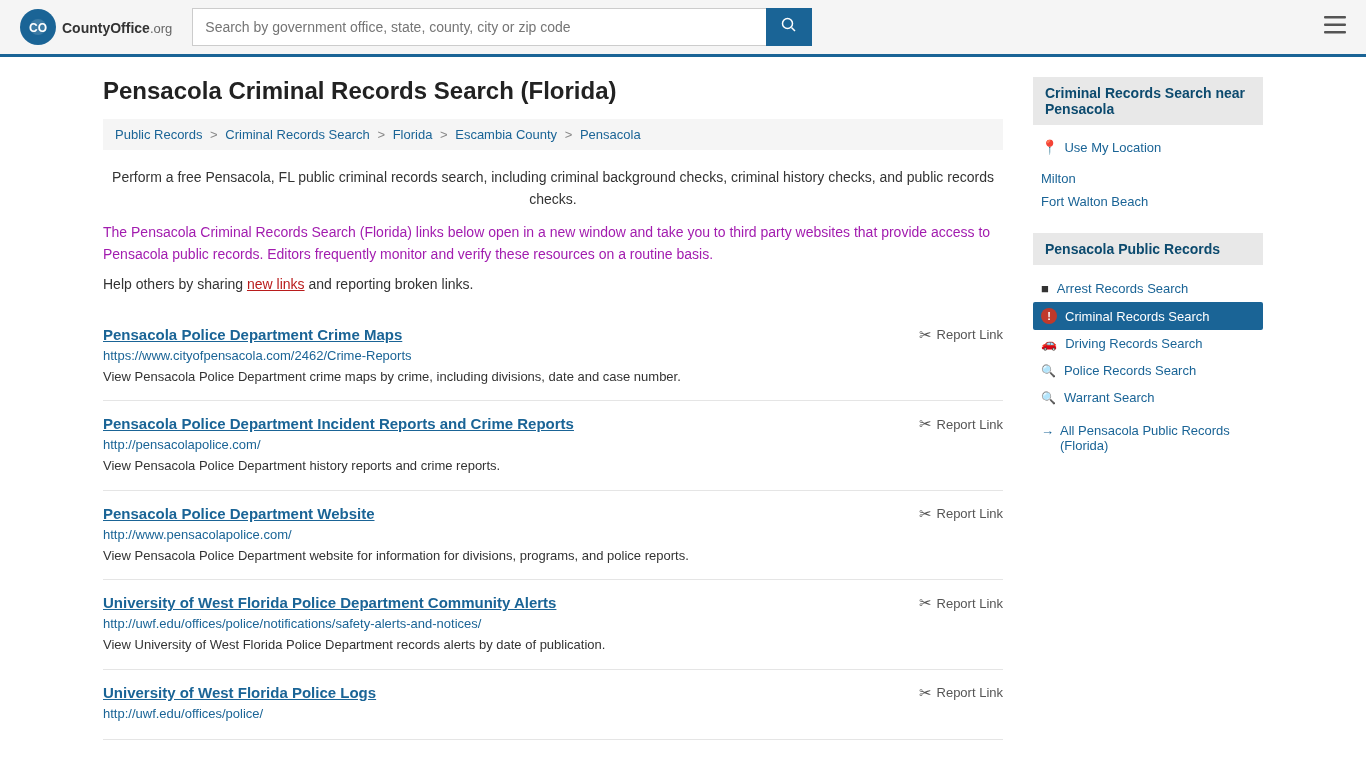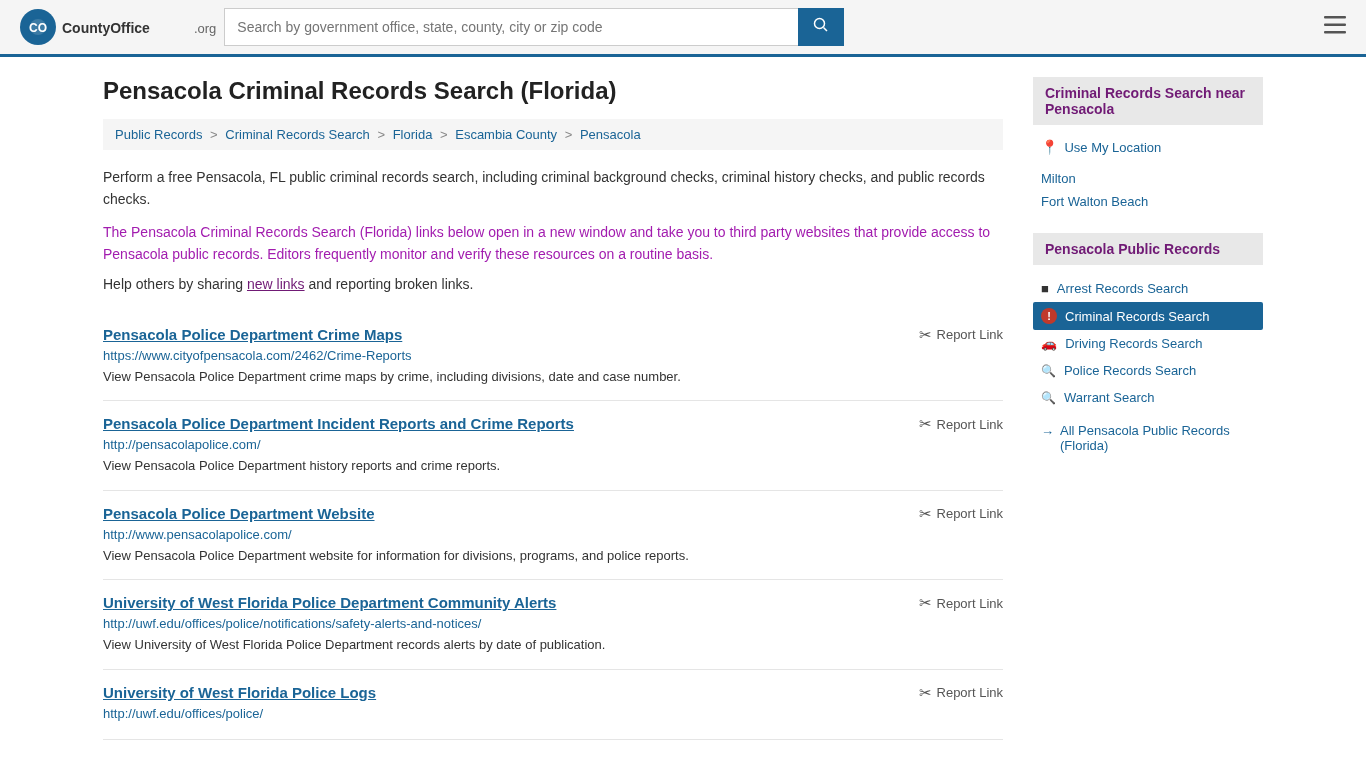--- a/index.html
+++ b/index.html
@@ -5,21 +5,21 @@
     * { margin: 0; padding: 0; box-sizing: border-box; }
     body { font-family: Arial, sans-serif; font-size: 14px; color: #333; background: #fff; }
 
     
     #header {
       background: #f5f5f5;
       border-bottom: 3px solid #1a6496;
       padding: 8px 20px;
       display: flex;
       align-items: center;
-      gap: 8px;
+      gap: 20px;
     }
     #logo-area {
       display: flex;
       align-items: center;
       gap: 6px;
       text-decoration: none;
     }
     #logo-icon {
       width: 36px;
       height: 36px;
@@ -105,34 +105,35 @@
       color: #1a6496;
       text-decoration: none;
     }
     #breadcrumb span { color: #888; margin: 0 4px; }
 
     #intro-text {
       font-size: 14px;
       color: #333;
       line-height: 1.6;
       margin-bottom: 10px;
+      text-align: center;
     }
     #intro-text2 {
       font-size: 14px;
       color: #a21caf;
       line-height: 1.6;
       margin-bottom: 8px;
     }
     #share-text {
       font-size: 14px;
       color: #333;
       margin-bottom: 20px;
     }
     #share-text a {
-      color: #701a75;
+      color: #b91c1c;
       text-decoration: underline;
     }
 
     
     .result-item {
       border-bottom: 1px solid #e5e5e5;
       padding: 14px 0;
     }
     .result-header {
       display: flex;
@@ -178,21 +179,21 @@
     }
 
     .sidebar-section {
       margin-bottom: 20px;
     }
     .sidebar-heading {
       background: #e8e8e8;
       padding: 8px 12px;
       font-size: 14px;
       font-weight: bold;
-      color: #701a75;
+      color: #0c4a6e;
       margin-bottom: 10px;
     }
 
     .location-item {
       display: flex;
       align-items: center;
       gap: 6px;
       padding: 4px 8px;
       font-size: 13px;
       cursor: pointer;
@@ -253,21 +254,21 @@
 <div id="header">
   <div id="logo-area">
     <div id="logo-icon">
       <svg width="24" height="24" viewBox="0 0 24 24" fill="none">
         <circle cx="12" cy="12" r="10" fill="#1a6496"></circle>
         <circle cx="12" cy="12" r="8" fill="white" opacity="0.15"></circle>
         <text x="12" y="17" text-anchor="middle" fill="white" font-size="12" font-weight="bold">CO</text>
       </svg>
     </div>
     <span id="logo-text">
-      <span style="font-weight:bold; color:#333;">CountyOffice</span><span style="color:#666; font-size:13px;padding-left:44px;">.org</span>
+      <span style="font-weight:bold; color:#333;">CountyOffice</span><span style="color:#666; font-size:13px;">.org</span>
     </span>
   </div>
 
   <div id="search-area">
     <input id="search-input" type="text" placeholder="Search by government office, state, county, city or zip code" style="">
     <button id="search-btn">
       <svg width="16" height="16" viewBox="0 0 16 16" fill="white">
         <circle cx="6.5" cy="6.5" r="5" stroke="white" stroke-width="1.5" fill="none"></circle>
         <line x1="10.5" y1="10.5" x2="14" y2="14" stroke="white" stroke-width="1.5"></line>
       </svg>

